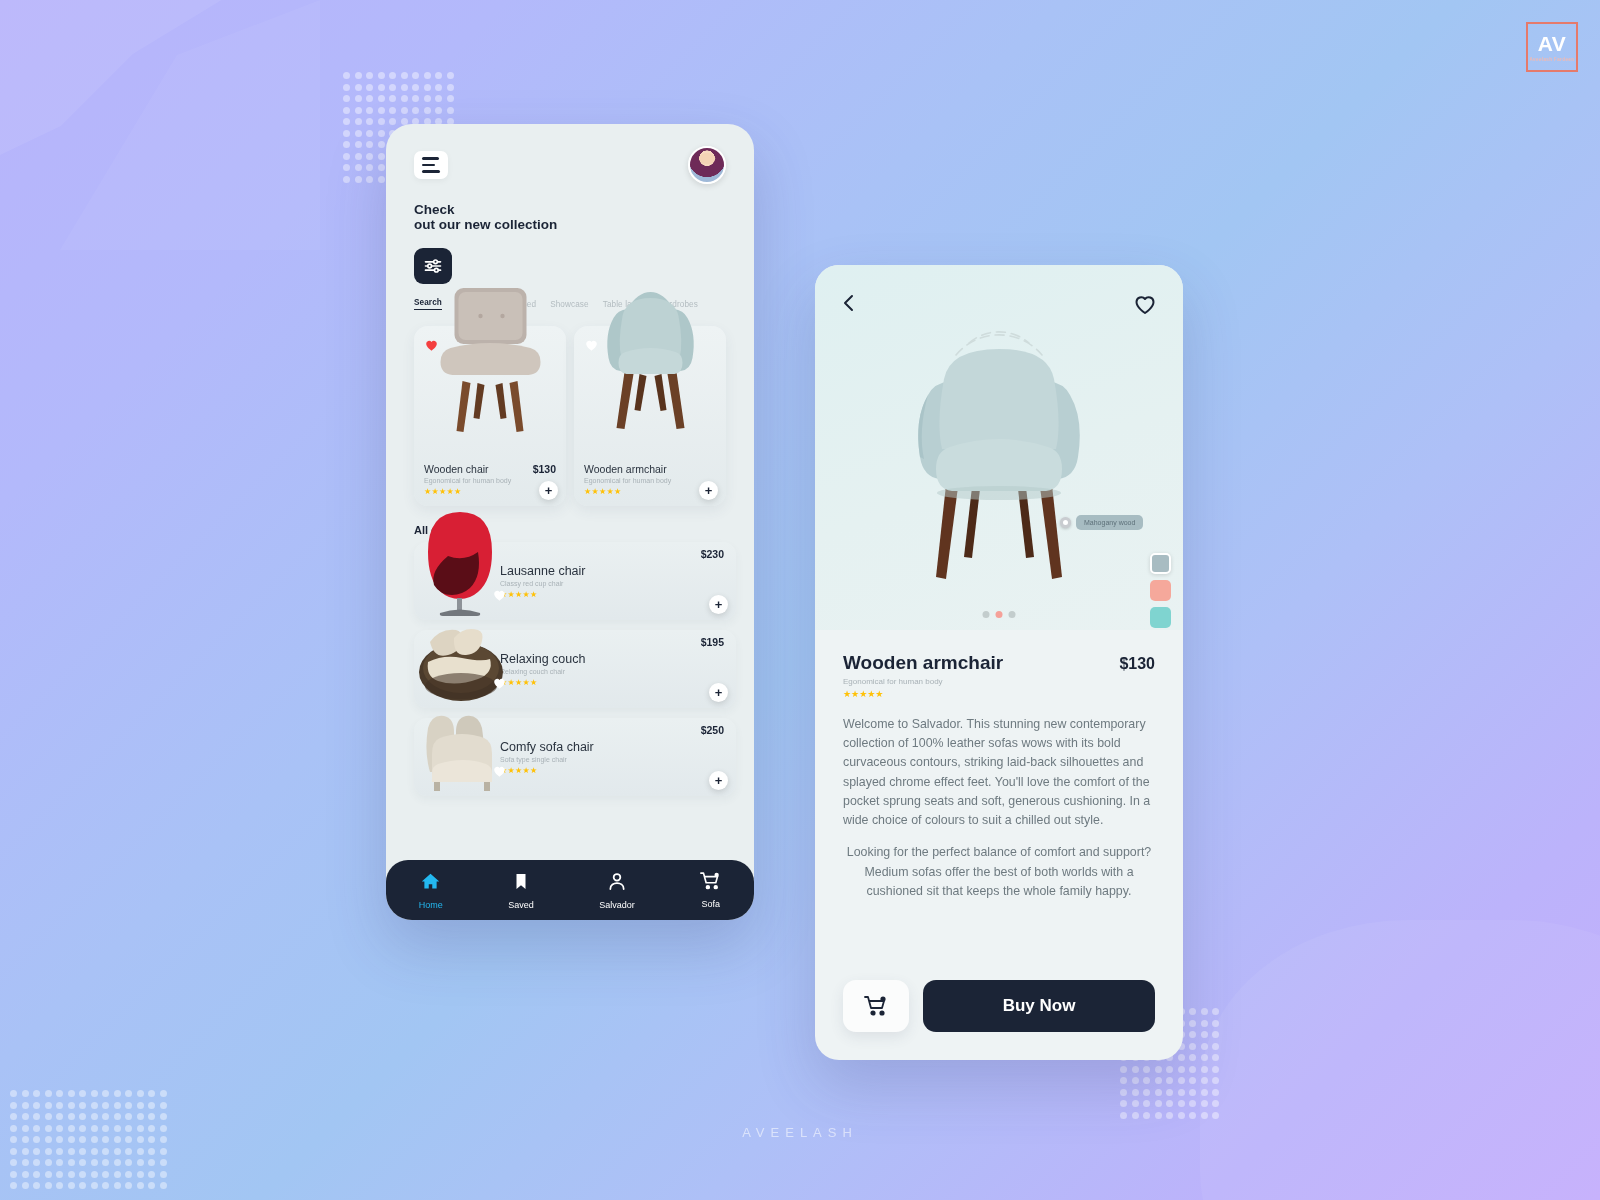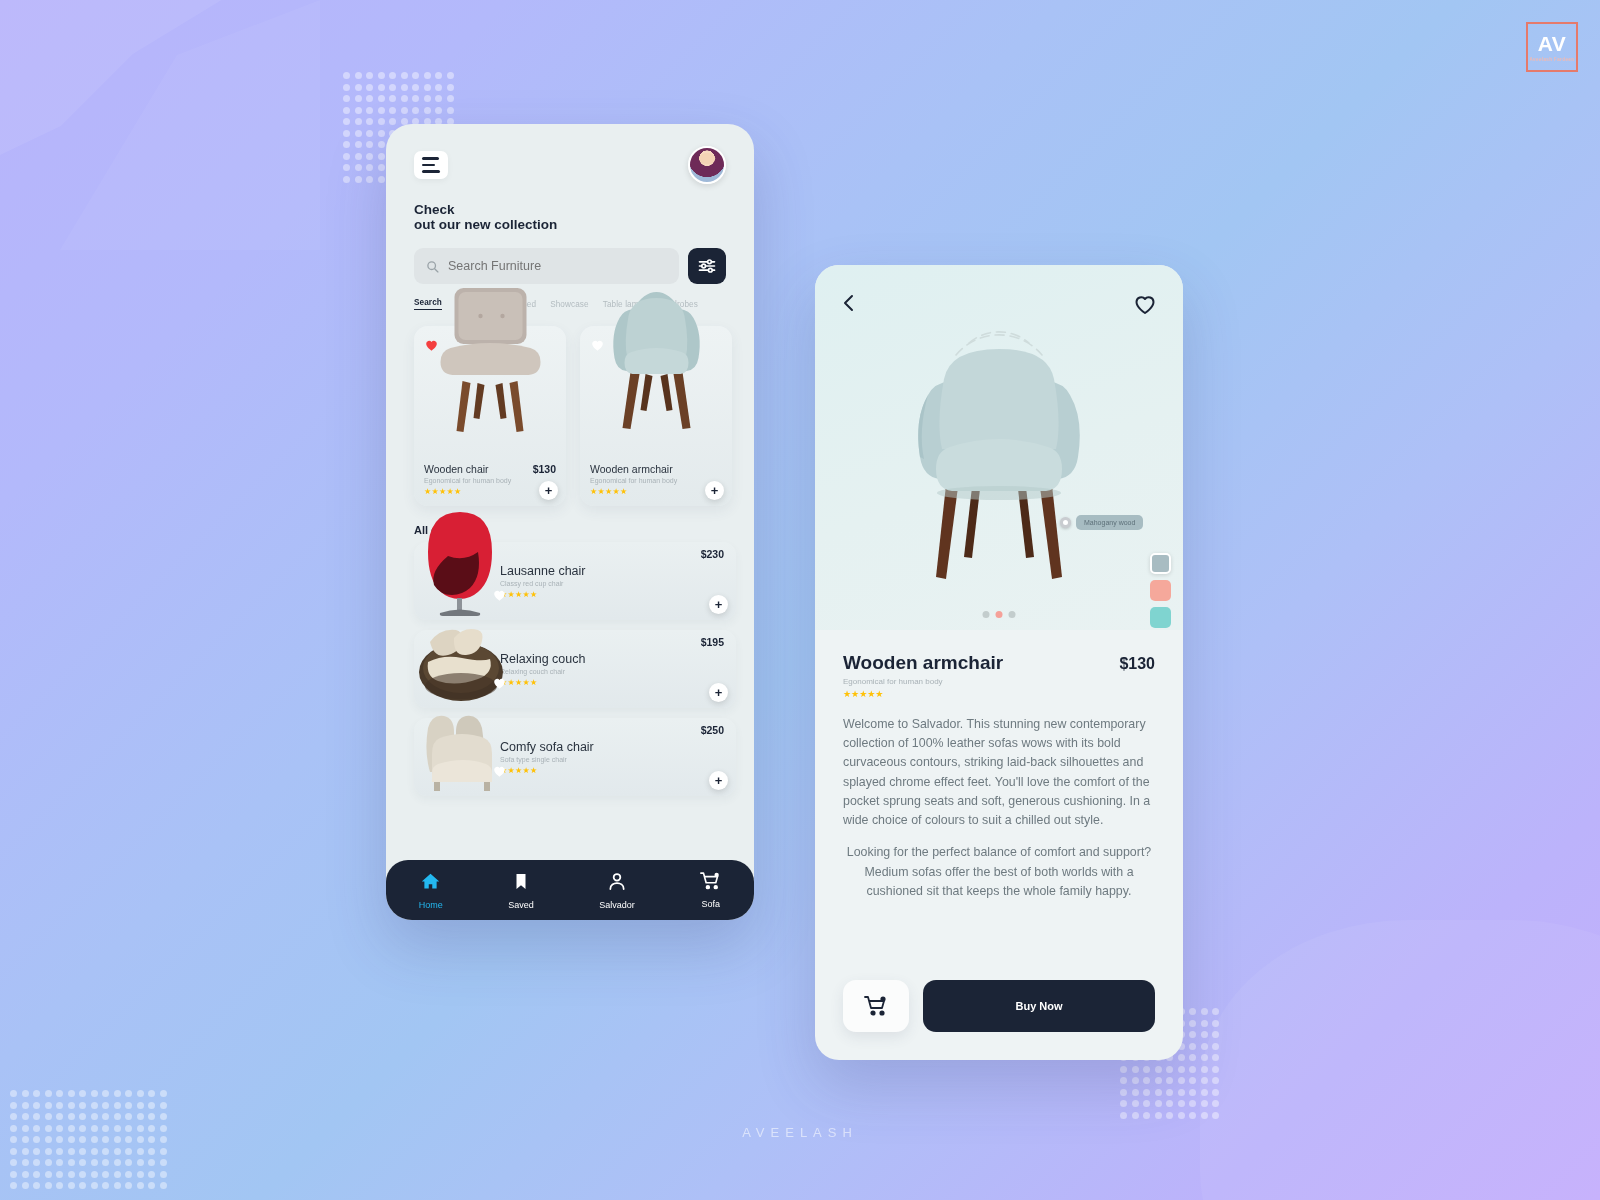--- a/index.html
+++ b/index.html
@@ -81,21 +81,21 @@
   .filterbtn{
     width:38px; height:36px; background:#1b2436; border-radius:9px;
     display:flex; align-items:center; justify-content:center;
   }
 
   .cats{ margin-top:14px; display:flex; gap:14px; align-items:center; }
   .cat{ font-size:8.2px; color:#b3bcc0; letter-spacing:.1px; white-space:nowrap; }
   .cat.active{ color:#1b2436; font-weight:700; border-bottom:1.4px solid #1b2436; padding-bottom:2px; }
 
   
-  .feat{ margin-top:16px; padding:0 10px 0 28px; display:flex; gap:14px; }
+  .feat{ margin-top:16px; padding:0 10px 0 28px; display:flex; gap:8px; }
   .fcard{
     position:relative; width:152px; height:180px; border-radius:14px;
     background:linear-gradient(180deg,#eef3f4 0%, #e3eaec 100%);
     box-shadow:0 5px 14px rgba(60,70,100,.07);
     flex:0 0 auto;
   }
   .fcard .heart{ position:absolute; left:10px; top:12px; z-index:3; }
   .fimg{ position:absolute; left:50%; transform:translateX(-50%); bottom:56px; }
   .fmeta{ position:absolute; left:10px; right:10px; bottom:10px; }
   .fmeta .ftop{ display:flex; justify-content:space-between; align-items:baseline; }
@@ -176,21 +176,21 @@
 
   .dactions{ padding:0 28px 28px 28px; display:flex; gap:14px; align-items:center; }
   .cartbtn{
     width:66px; height:52px; background:#fbfcfc; border-radius:13px;
     display:flex; align-items:center; justify-content:center;
     box-shadow:0 5px 14px rgba(60,70,100,.10);
   }
   .buybtn{
     flex:1; height:52px; background:#1b2436; border-radius:13px;
     display:flex; align-items:center; justify-content:center;
-    color:#fff; font-size:11px; font-weight:700;
+    color:#fff; font-size:17px; font-weight:700;
   }
 </style>
 </head>
 <body>
 
 <div class="bg-shape shape-a"></div>
 <div class="bg-shape shape-b"></div>
 <div class="bg-shape shape-c"></div>
 
 <div class="dots" id="dots-topleft" style="left:343px;top:72px;width:112px;height:112px;">
@@ -536,27 +536,20 @@
       </div>
       <div class="avatar"></div>
     </div>
 
     <div class="headline">
       <div>Check</div>
       <div>out our new collection</div>
     </div>
 
     <div class="searchwrap">
-      <div class="searchbox">
-        <svg class="sicon" viewBox="0 0 24 24" fill="none" stroke="#9aa3a8" stroke-width="2.4">
-          <circle cx="10.5" cy="10.5" r="7"></circle>
-            <line x1="16" y1="16" x2="22" y2="22" stroke-linecap="round"></line>
-        </svg>
-        <input placeholder="Search Furniture" style="">
-      </div>
       <div class="filterbtn">
         <svg width="20" height="20" viewBox="0 0 24 24" fill="none" stroke="#fff" stroke-width="2" stroke-linecap="round">
           <line x1="3" y1="7" x2="21" y2="7"></line>
             <line x1="3" y1="12" x2="21" y2="12"></line>
             <line x1="3" y1="17" x2="21" y2="17"></line>
           <circle cx="15" cy="7" r="2.2" fill="#1b2436"></circle>
             <circle cx="8" cy="12" r="2.2" fill="#1b2436"></circle>
             <circle cx="16" cy="17" r="2.2" fill="#1b2436"></circle>
         </svg>
       </div>

